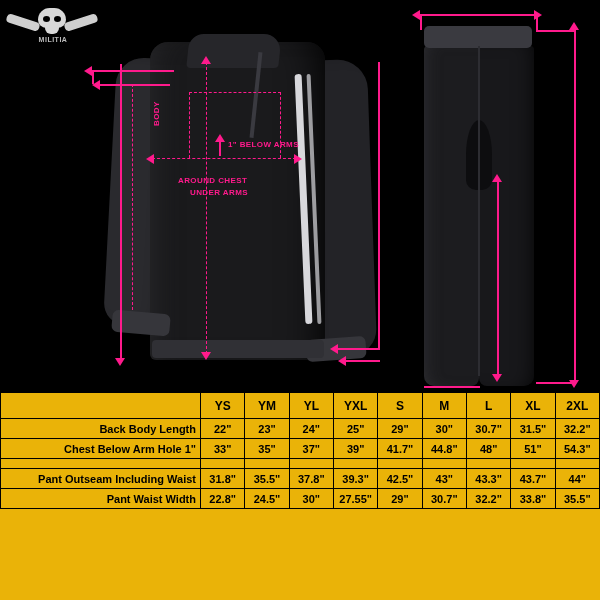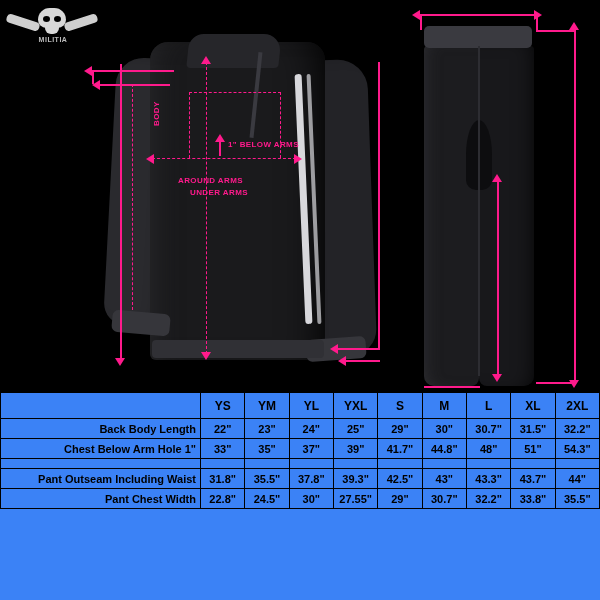--- a/index.html
+++ b/index.html
@@ -215,21 +215,21 @@
   .pk-label.vertical {
     transform: rotate(-90deg);
     transform-origin: left top;
   }
 
   
   #chart {
     position: absolute;
     left: 0; top: 392px;
     width: 600px; height: 208px;
-    background: #3b82f6;
+    background: #eab308;
   }
   table {
     width: 600px;
     border-collapse: collapse;
     font-size: 11px;
     color: #000;
     table-layout: fixed;
   }
   th, td {
     border: 1px solid #000;
@@ -306,21 +306,21 @@
     <div class="arrow ar-right" style="left:294px; top:154px;"></div>
 
     <div class="pk pk-line-v" style="left:219px; top:142px; height:14px;"></div>
     <div class="arrow ar-up" style="left:215px; top:134px;"></div>
     <div class="pk-label" style="left:228px; top:140px;">1" BELOW ARMS</div>
 
     <div class="dash-v" style="left:189px; top:92px; height:66px;"></div>
     <div class="dash-v" style="left:280px; top:92px; height:66px;"></div>
     <div class="dash-h" style="left:189px; top:92px; width:92px;"></div>
 
-    <div class="pk-label" style="left:178px; top:176px;">AROUND ARMS</div>
+    <div class="pk-label" style="left:178px; top:176px;">AROUND CHEST</div>
     <div class="pk-label" style="left:190px; top:188px;">UNDER ARMS</div>
 
     <div class="pk pk-line-v" style="left:378px; top:62px; height:286px;"></div>
     <div class="pk pk-line-h" style="left:338px; top:348px; width:42px;"></div>
     <div class="arrow ar-left" style="left:330px; top:344px;"></div>
     <div class="pk pk-line-h" style="left:346px; top:360px; width:34px;"></div>
     <div class="arrow ar-left" style="left:338px; top:356px;"></div>
 
     <div class="pk pk-line-v" style="left:120px; top:64px; height:296px;"></div>
     <div class="arrow ar-down" style="left:115px; top:358px;"></div>
@@ -403,21 +403,21 @@
           <td>35.5"</td>
           <td>37.8"</td>
           <td>39.3"</td>
           <td>42.5"</td>
           <td>43"</td>
           <td>43.3"</td>
           <td>43.7"</td>
           <td>44"</td>
         </tr>
         <tr>
-          <td class="lbl">Pant Chest Width</td>
+          <td class="lbl">Pant Waist Width</td>
           <td>22.8"</td>
           <td>24.5"</td>
           <td>30"</td>
           <td>27.55"</td>
           <td>29"</td>
           <td>30.7"</td>
           <td>32.2"</td>
           <td>33.8"</td>
           <td>35.5"</td>
         </tr>

